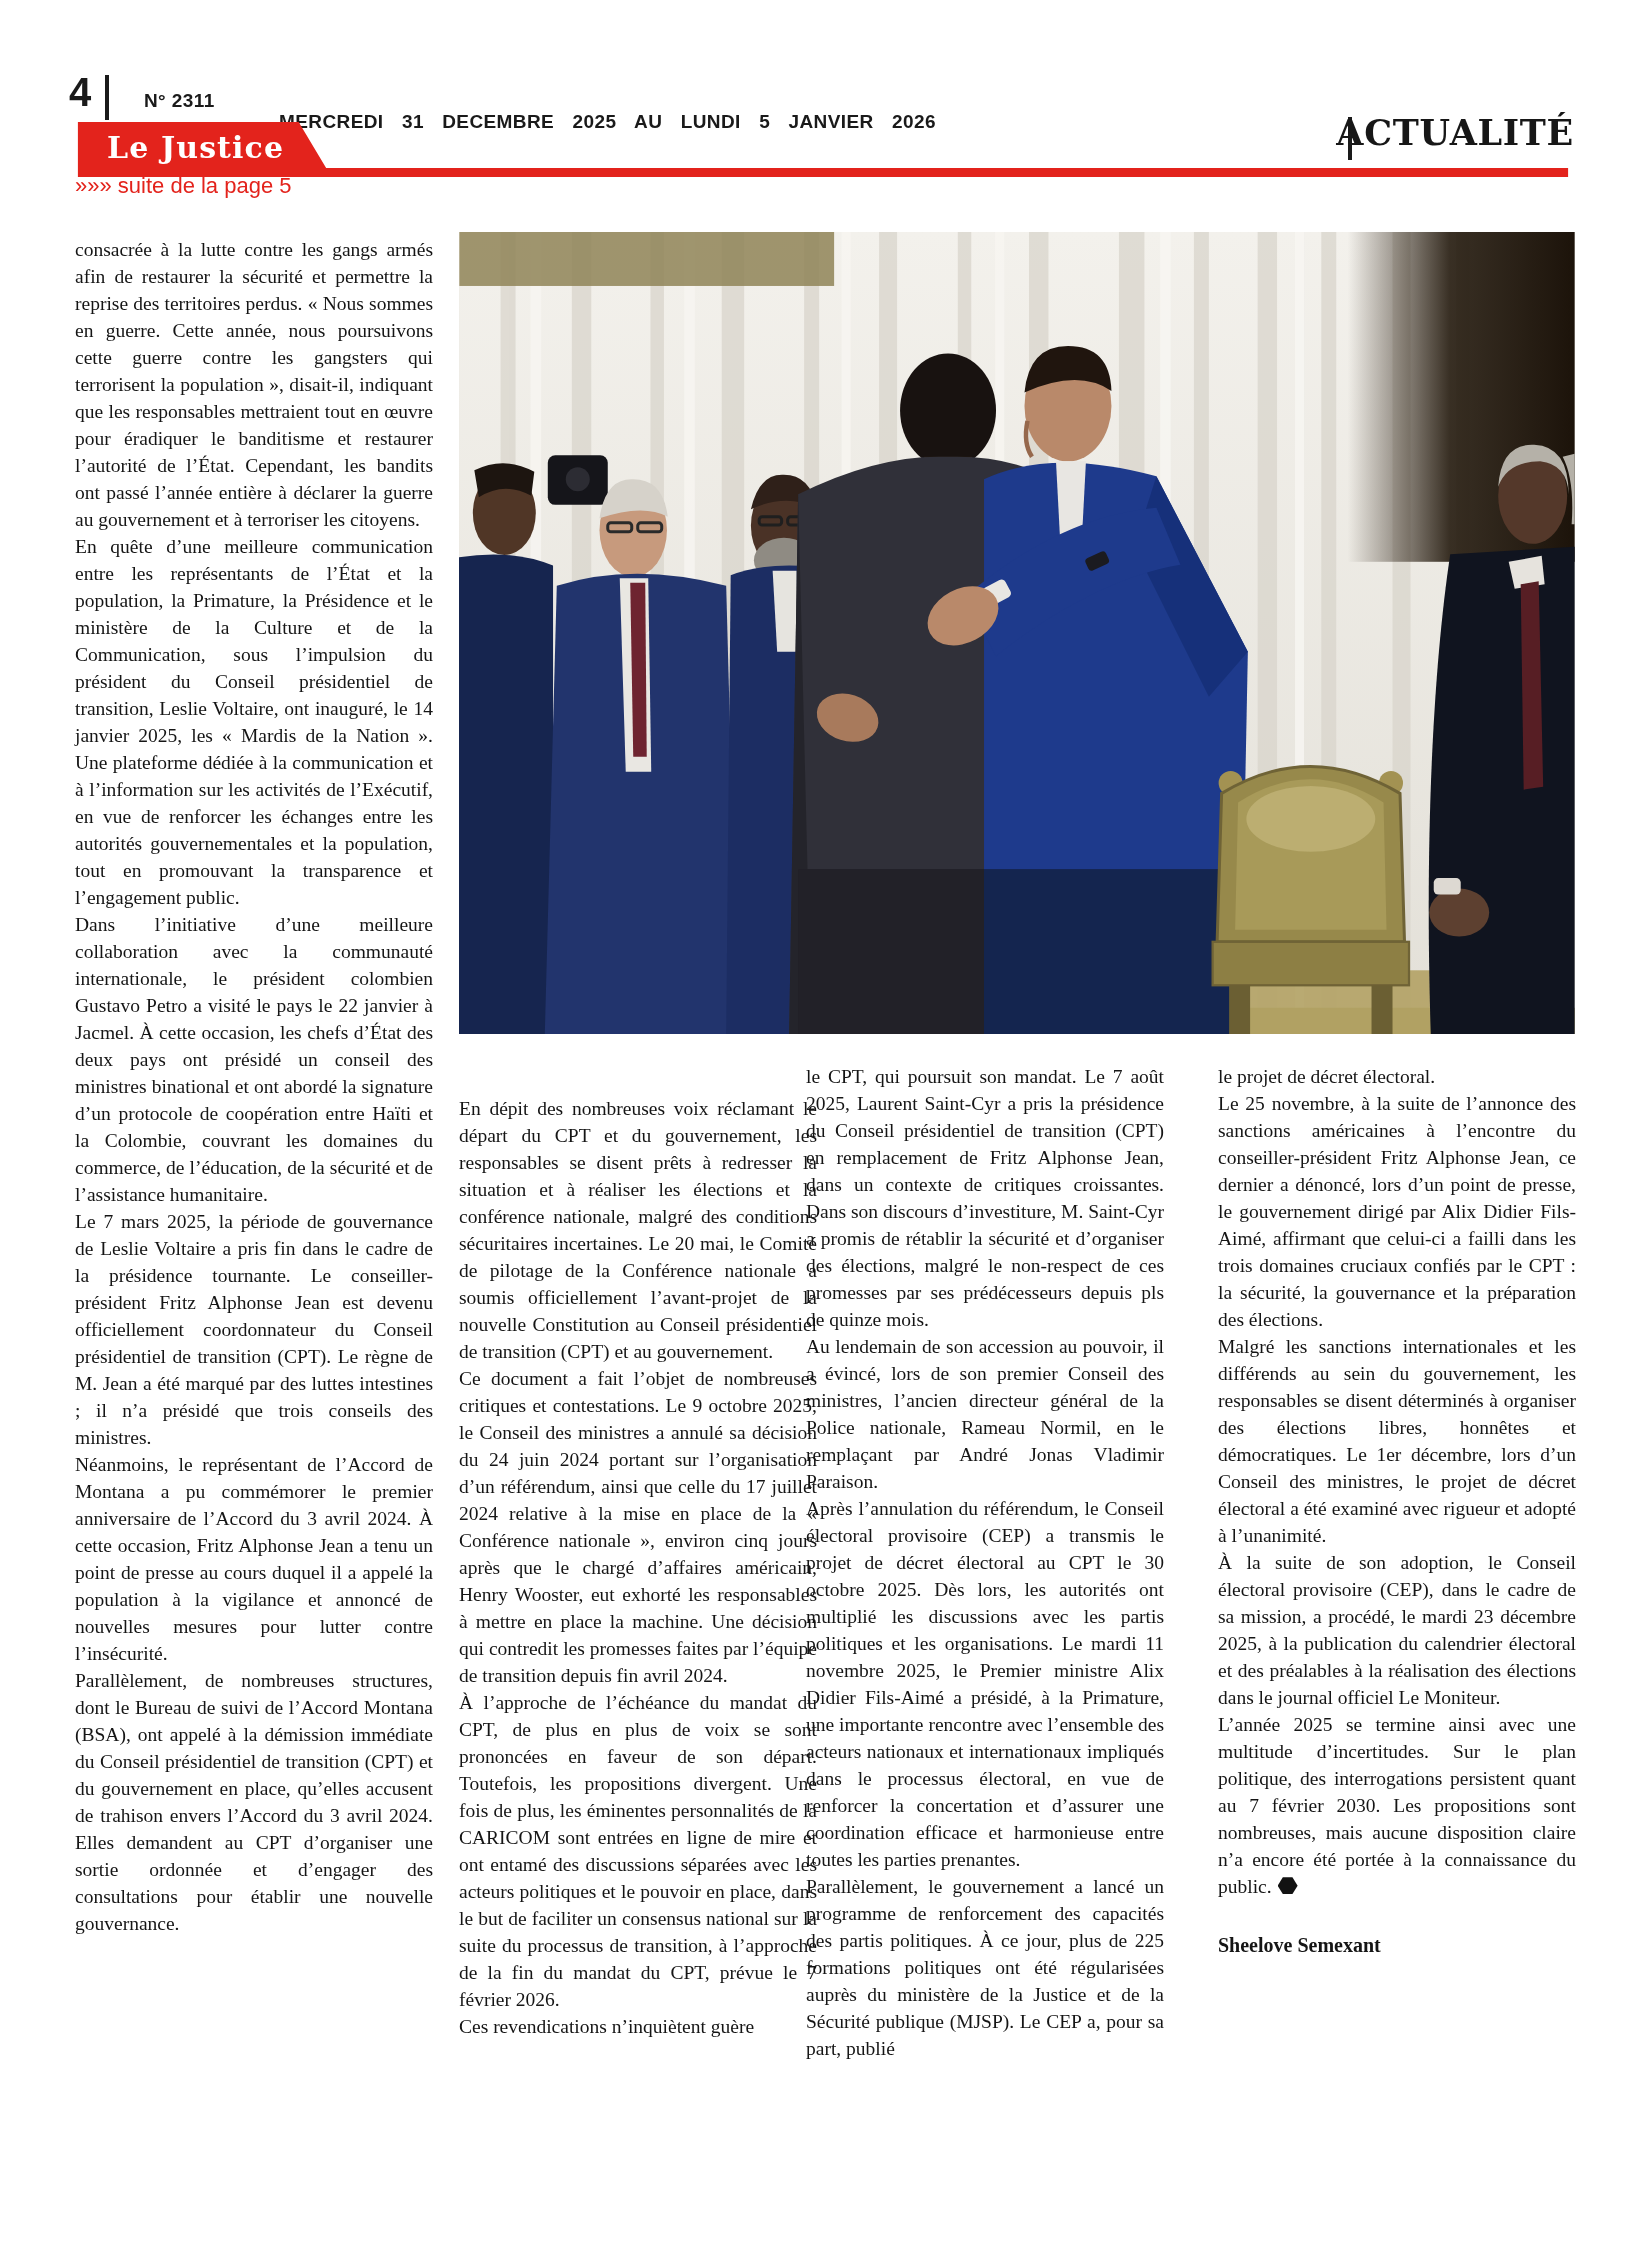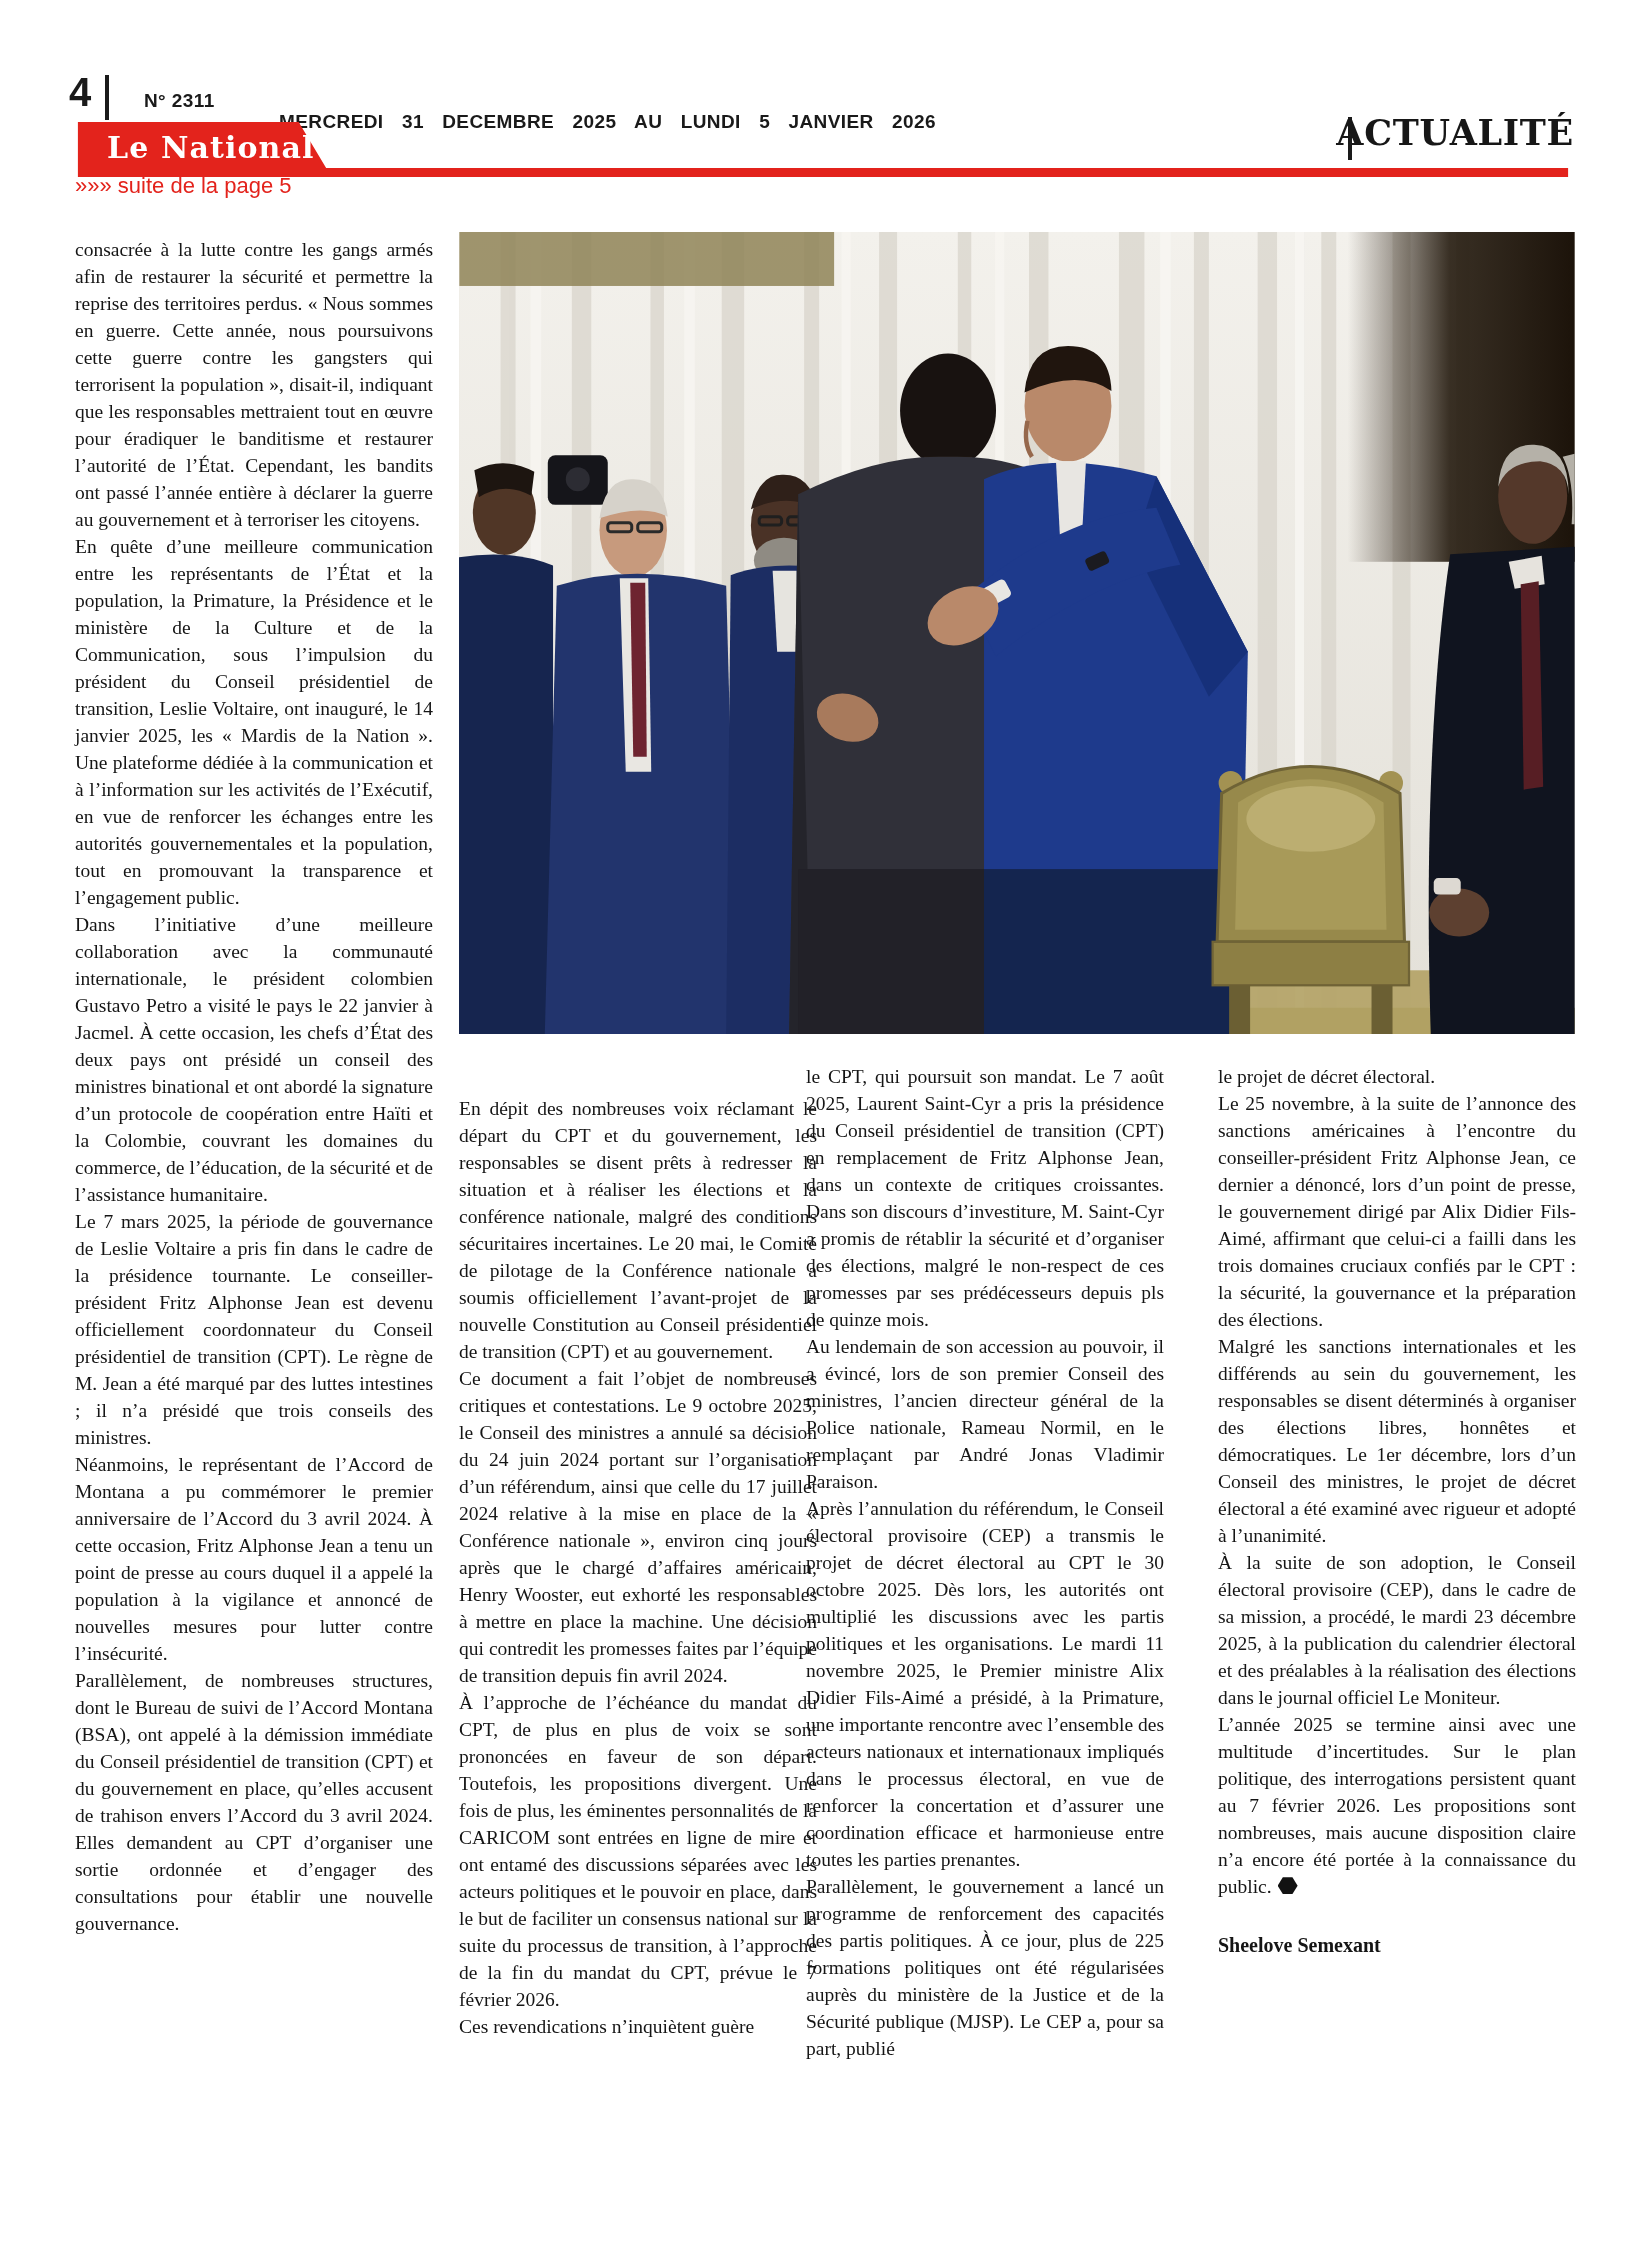--- a/index.html
+++ b/index.html
@@ -77,21 +77,21 @@
 <div class="pageno">4</div>
 <div class="pageno-bar"></div>
 <div class="issue">N° 2311</div>
 <div class="dateline">MERCREDI 31 DECEMBRE 2025 AU LUNDI 5 JANVIER 2026</div>
 <div class="section-bar"></div>
 <div class="section">ACTUALITÉ</div>
 
 <svg class="banner-svg" width="1504" height="55" viewBox="0 0 2005 74">
   <path d="M0,0 H297 L334,62 H2005 V74 H0 Z" fill="#e3231c"></path>
 </svg>
-<div class="brand">Le National</div>
+<div class="brand">Le Justice</div>
 
 <div class="continuation">»»» suite de la page 5</div>
 
 <div class="photo" role="img" aria-label="Des officiels en costumes bleus et sombres s'embrassent lors d'une cérémonie officielle ; rideaux blancs et fauteuil doré en arrière-plan.">
   <svg width="1116" height="802" viewBox="0 0 1488 1070">
     <defs>
       <linearGradient id="gdark" x1="0" y1="0" x2="1" y2="0">
         <stop offset="0" stop-color="#2a1d10" stop-opacity="0"></stop>
         <stop offset="0.45" stop-color="#241a0e" stop-opacity="0.9"></stop>
         <stop offset="1" stop-color="#1c130a"></stop>
@@ -221,17 +221,17 @@
   <p>Après l’annulation du référendum, le Conseil électoral provisoire (CEP) a transmis le projet de décret électoral au CPT le 30 octobre 2025. Dès lors, les autorités ont multiplié les discussions avec les partis politiques et les organisations. Le mardi 11 novembre 2025, le Premier ministre Alix Didier Fils-Aimé a présidé, à la Primature, une importante rencontre avec l’ensemble des acteurs nationaux et internationaux impliqués dans le processus électoral, en vue de renforcer la concertation et d’assurer une coordination efficace et harmonieuse entre toutes les parties prenantes.</p>
   <p>Parallèlement, le gouvernement a lancé un programme de renforcement des capacités des partis politiques. À ce jour, plus de 225 formations politiques ont été régularisées auprès du ministère de la Justice et de la Sécurité publique (MJSP). Le CEP a, pour sa part, publié</p>
 </div>
 
 <div class="col col-4">
   <p>le projet de décret électoral.</p>
   <p>Le 25 novembre, à la suite de l’annonce des sanctions américaines à l’encontre du conseiller-président Fritz Alphonse Jean, ce dernier a dénoncé, lors d’un point de presse, le gouvernement dirigé par Alix Didier Fils-Aimé, affirmant que celui-ci a failli dans les trois domaines cruciaux confiés par le CPT : la sécurité, la gouvernance et la préparation des élections.</p>
   <p>Malgré les sanctions internationales et les différends au sein du gouvernement, les responsables se disent déterminés à organiser des élections libres, honnêtes et démocratiques. Le 1er décembre, lors d’un Conseil des ministres, le projet de décret électoral a été examiné avec rigueur et adopté à l’unanimité.</p>
   <p>À la suite de son adoption, le Conseil électoral provisoire (CEP), dans le cadre de sa mission, a procédé, le mardi 23 décembre 2025, à la publication du calendrier électoral et des préalables à la réalisation des élections dans le journal officiel Le Moniteur.</p>
   <p>
-    <span>L’année 2025 se termine ainsi avec une multitude d’incertitudes. Sur le plan politique, des interrogations persistent quant au 7 février 2026. Les propositions sont nombreuses, mais aucune disposition claire n’a encore été portée à la connaissance du public.</span><span class="endmark"></span>
+    <span>L’année 2025 se termine ainsi avec une multitude d’incertitudes. Sur le plan politique, des interrogations persistent quant au 7 février 2030. Les propositions sont nombreuses, mais aucune disposition claire n’a encore été portée à la connaissance du public.</span><span class="endmark"></span>
   </p>
   <p class="author">Sheelove Semexant</p>
 </div>
 
 
 </body></html>

